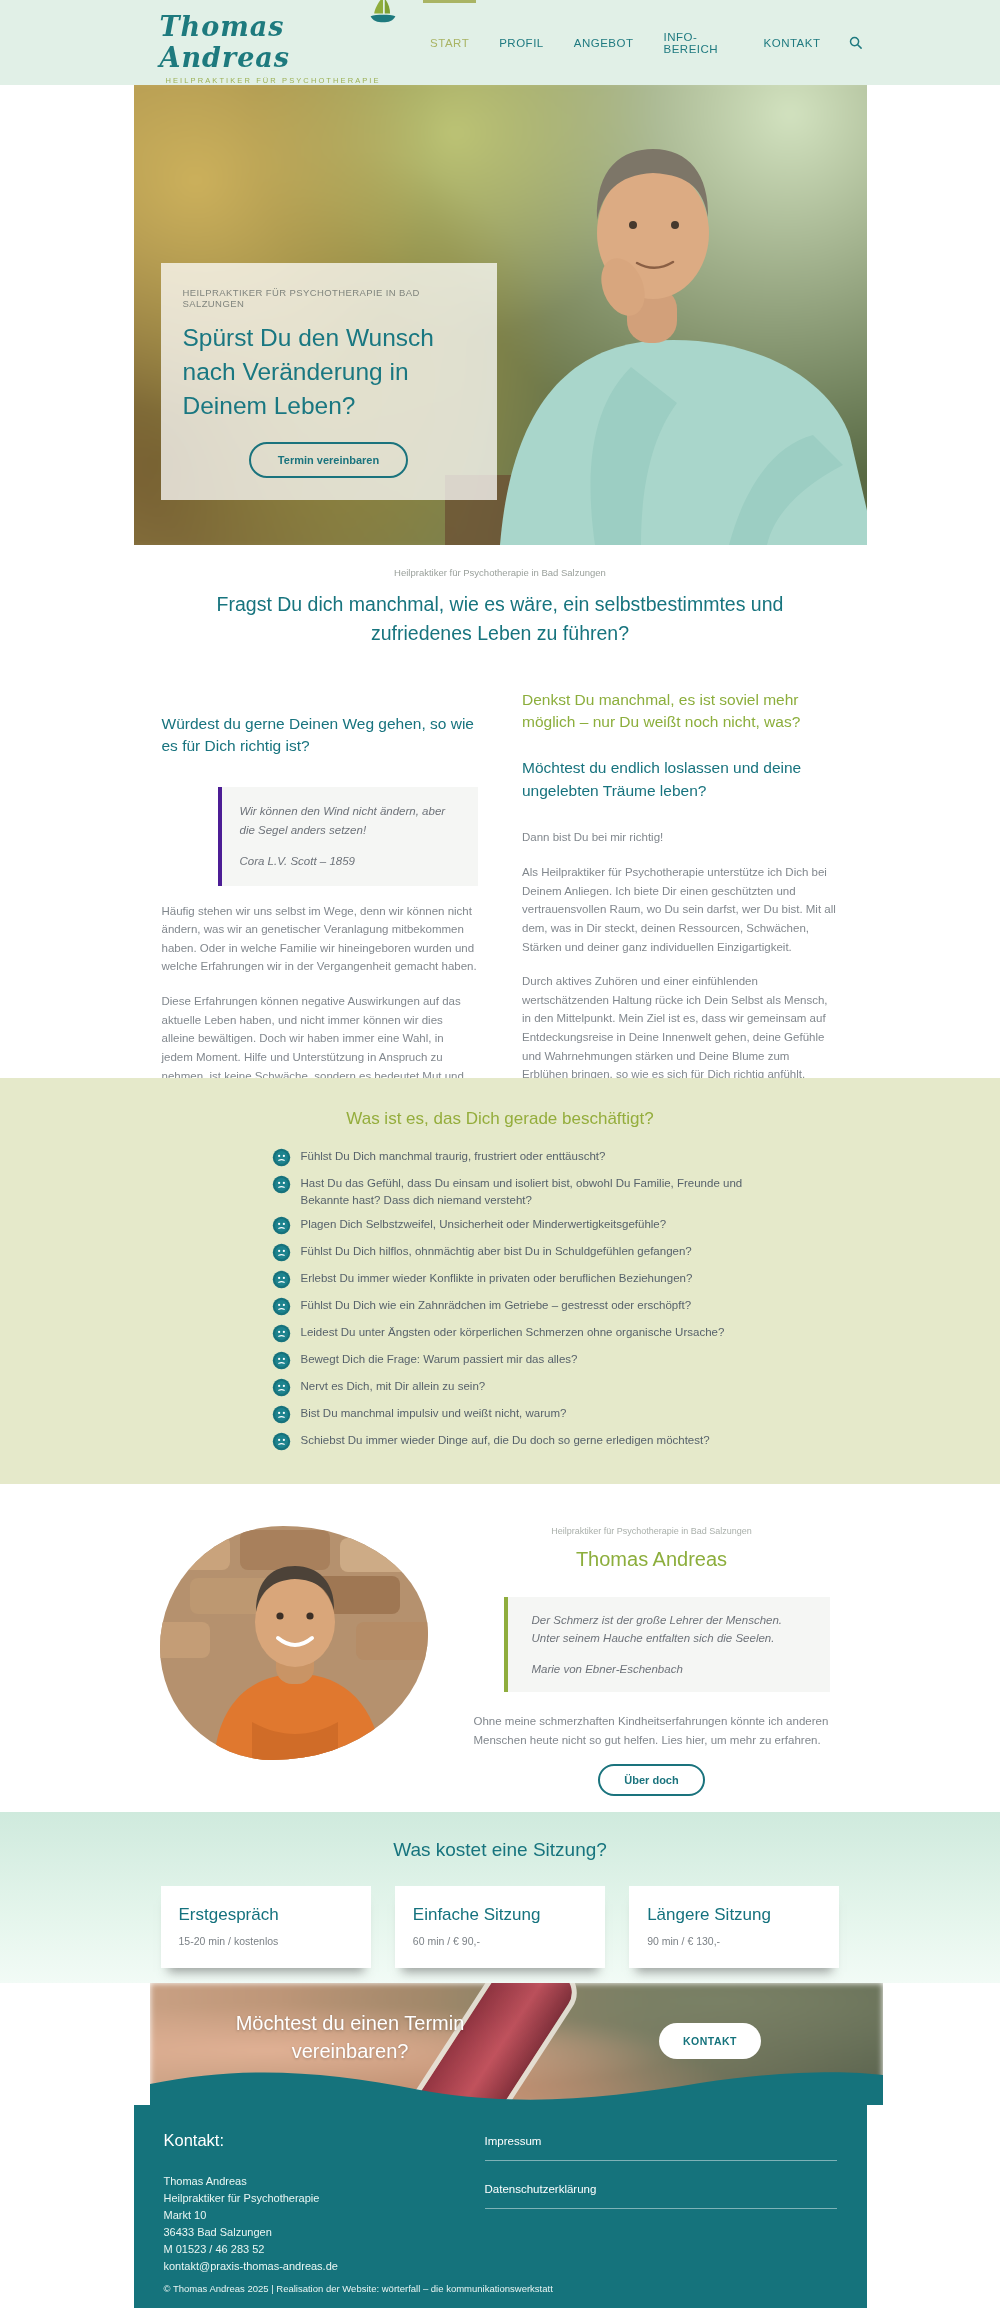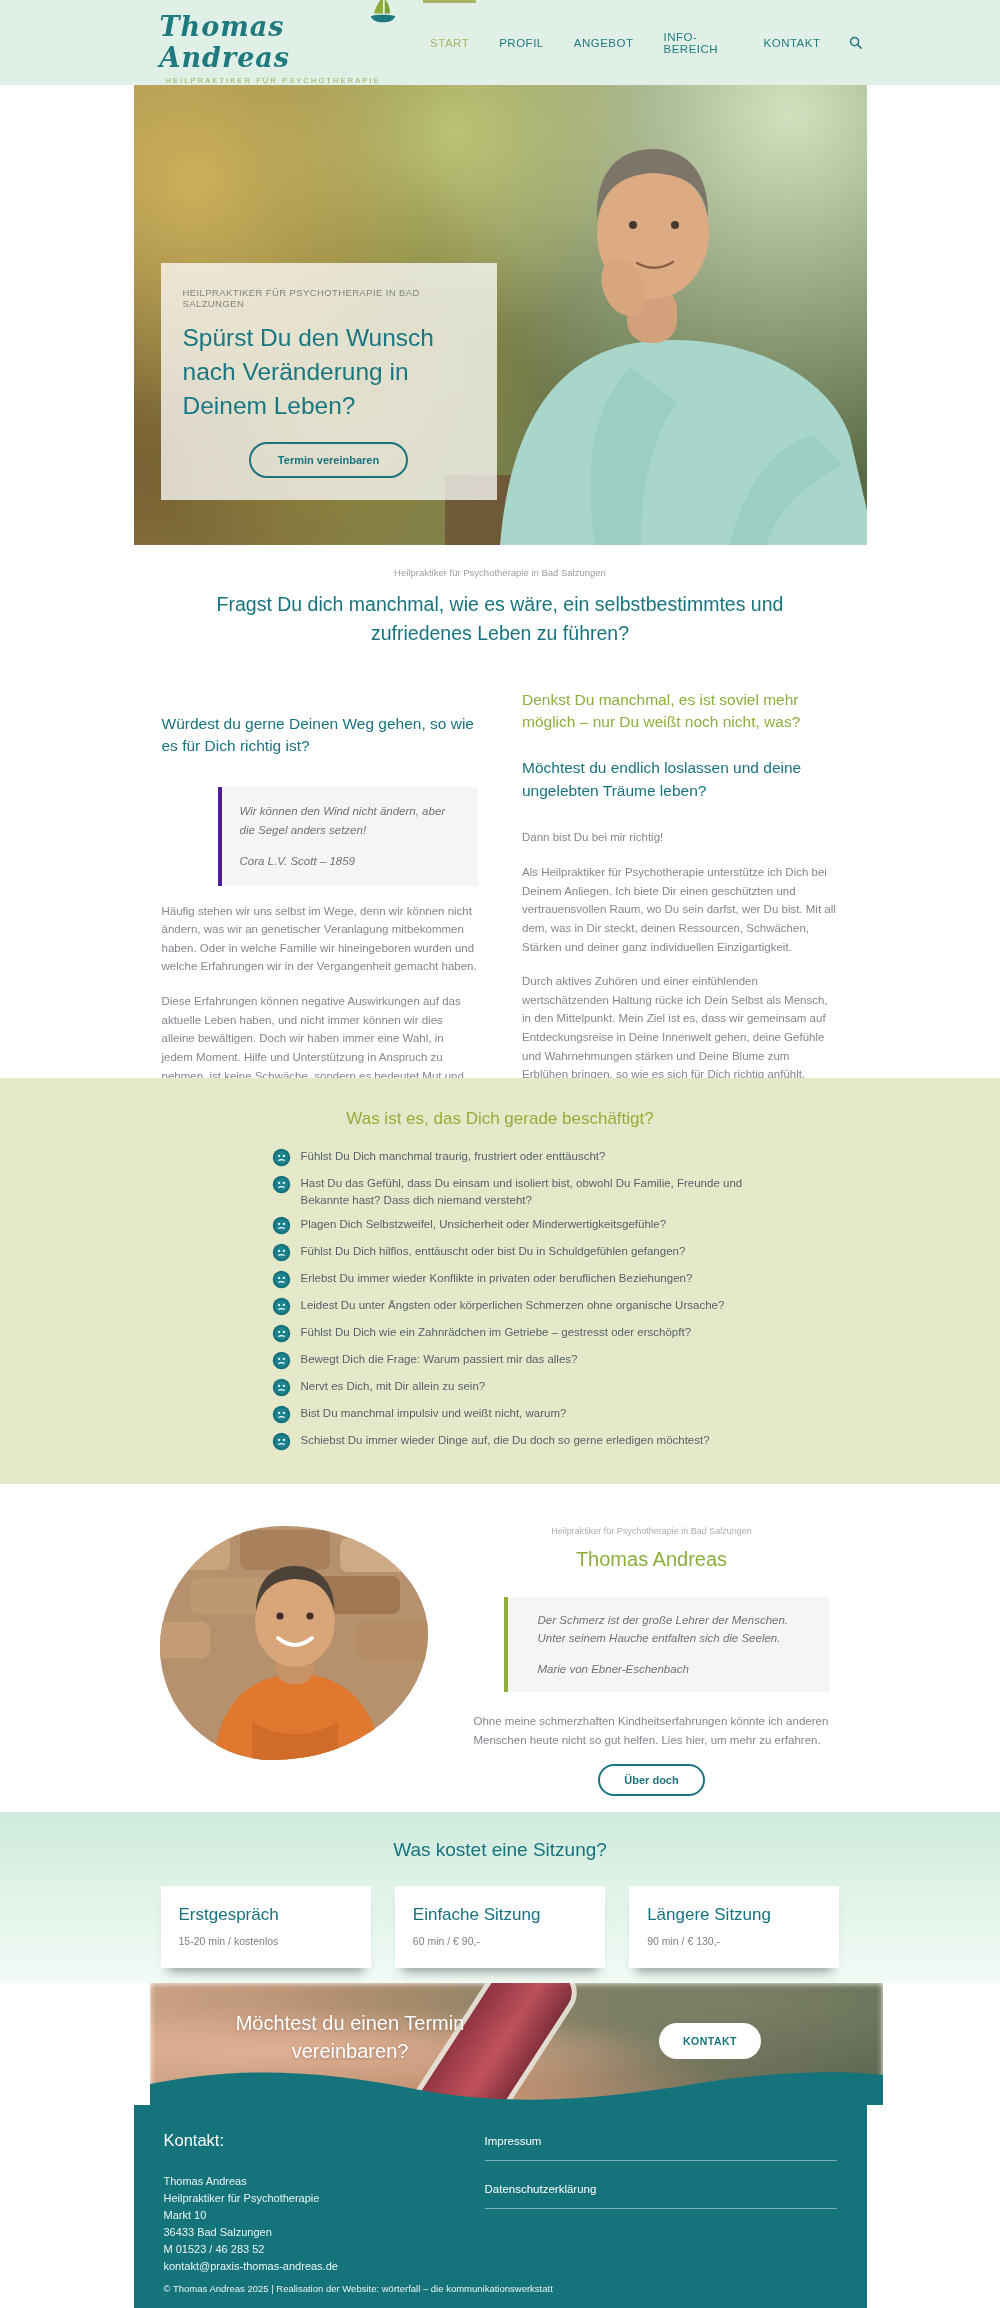--- a/index.html
+++ b/index.html
@@ -59,21 +59,21 @@
   .concerns-list li { display:flex; gap:10px; margin-bottom:8px; font-size:11.5px; color:#57626b; line-height:1.45; align-items:flex-start; }
   .face { width:19px; height:19px; flex-shrink:0; margin-top:0px; }
 
   
   .about { height:328px; overflow:hidden; }
   .about .container { display:flex; padding-top:42px; }
   .about-photo { margin-left:26px; width:268px; height:234px; border-radius:46% 54% 58% 42% / 52% 46% 54% 48%; overflow:hidden; position:relative; flex-shrink:0; }
   .about-right { margin-left:46px; width:356px; }
   .about-kicker { text-align:center; font-size:9px; color:#aab0ab; }
   .about-name { text-align:center; font-size:20px; color:#8cae3c; font-weight:500; margin-top:12px; }
-  blockquote.q2 { margin:26px 0 0 30px; background:#f5f6f4; border-left:4px solid #8fad3d; padding:14px 30px; font-style:italic; color:#6e737a; font-size:11.5px; line-height:1.6; }
+  blockquote.q2 { margin:26px 0 0 30px; background:#f5f6f4; border-left:4px solid #8fad3d; padding:14px 24px; font-style:italic; color:#6e737a; font-size:11.5px; line-height:1.6; }
   blockquote.q2 .q-author { margin-top:12px; }
   .about-text { margin-top:20px; }
   .about-btn-wrap { text-align:center; margin-top:15px; }
   .btn-outline.small { background:#ffffff; padding:8px 24px; border-radius:18px; }
 
   
   .pricing { height:171px; background:linear-gradient(180deg,#cfeadd 0%,#e6f6ed 65%,#f2fbf6 100%); overflow:hidden; }
   .pricing-title { padding-top:27px; text-align:center; font-size:19px; color:#17747e; font-weight:500; }
   .cards { display:flex; gap:24px; margin:25px 27px 0; }
   .card { flex:1; background:#ffffff; padding:19px 18px 21px; box-shadow:0 11px 10px -7px rgba(70,70,70,.5); }
@@ -222,51 +222,51 @@
           <span>Plagen Dich Selbstzweifel, Unsicherheit oder Minderwertigkeitsgefühle?</span>
         </li>
       <li>
           <svg class="face" viewBox="0 0 24 24">
             <circle cx="12" cy="12" r="11" fill="#16727c"></circle>
             <circle cx="12" cy="12" r="8.2" fill="#1d838e"></circle>
             <circle cx="9" cy="10" r="1.4" fill="#fff"></circle>
             <circle cx="15" cy="10" r="1.4" fill="#fff"></circle>
             <path d="M8.7 15.6 Q12 13.8 15.3 15.6" stroke="#fff" stroke-width="1.5" fill="none" stroke-linecap="round"></path>
           </svg>
-          <span>Fühlst Du Dich hilflos, enttäuscht oder bist Du in Schuldgefühlen gefangen?</span>
+          <span>Fühlst Du Dich hilflos, ohnmächtig aber bist Du in Schuldgefühlen gefangen?</span>
         </li>
       <li>
           <svg class="face" viewBox="0 0 24 24">
             <circle cx="12" cy="12" r="11" fill="#16727c"></circle>
             <circle cx="12" cy="12" r="8.2" fill="#1d838e"></circle>
             <circle cx="9" cy="10" r="1.4" fill="#fff"></circle>
             <circle cx="15" cy="10" r="1.4" fill="#fff"></circle>
             <path d="M8.7 15.6 Q12 13.8 15.3 15.6" stroke="#fff" stroke-width="1.5" fill="none" stroke-linecap="round"></path>
           </svg>
           <span>Erlebst Du immer wieder Konflikte in privaten oder beruflichen Beziehungen?</span>
         </li>
       <li>
           <svg class="face" viewBox="0 0 24 24">
             <circle cx="12" cy="12" r="11" fill="#16727c"></circle>
             <circle cx="12" cy="12" r="8.2" fill="#1d838e"></circle>
             <circle cx="9" cy="10" r="1.4" fill="#fff"></circle>
             <circle cx="15" cy="10" r="1.4" fill="#fff"></circle>
             <path d="M8.7 15.6 Q12 13.8 15.3 15.6" stroke="#fff" stroke-width="1.5" fill="none" stroke-linecap="round"></path>
           </svg>
+          <span>Fühlst Du Dich wie ein Zahnrädchen im Getriebe – gestresst oder erschöpft?</span>
+        </li>
+      <li>
+          <svg class="face" viewBox="0 0 24 24">
+            <circle cx="12" cy="12" r="11" fill="#16727c"></circle>
+            <circle cx="12" cy="12" r="8.2" fill="#1d838e"></circle>
+            <circle cx="9" cy="10" r="1.4" fill="#fff"></circle>
+            <circle cx="15" cy="10" r="1.4" fill="#fff"></circle>
+            <path d="M8.7 15.6 Q12 13.8 15.3 15.6" stroke="#fff" stroke-width="1.5" fill="none" stroke-linecap="round"></path>
+          </svg>
           <span>Leidest Du unter Ängsten oder körperlichen Schmerzen ohne organische Ursache?</span>
-        </li>
-      <li>
-          <svg class="face" viewBox="0 0 24 24">
-            <circle cx="12" cy="12" r="11" fill="#16727c"></circle>
-            <circle cx="12" cy="12" r="8.2" fill="#1d838e"></circle>
-            <circle cx="9" cy="10" r="1.4" fill="#fff"></circle>
-            <circle cx="15" cy="10" r="1.4" fill="#fff"></circle>
-            <path d="M8.7 15.6 Q12 13.8 15.3 15.6" stroke="#fff" stroke-width="1.5" fill="none" stroke-linecap="round"></path>
-          </svg>
-          <span>Fühlst Du Dich wie ein Zahnrädchen im Getriebe – gestresst oder erschöpft?</span>
         </li>
       <li>
           <svg class="face" viewBox="0 0 24 24">
             <circle cx="12" cy="12" r="11" fill="#16727c"></circle>
             <circle cx="12" cy="12" r="8.2" fill="#1d838e"></circle>
             <circle cx="9" cy="10" r="1.4" fill="#fff"></circle>
             <circle cx="15" cy="10" r="1.4" fill="#fff"></circle>
             <path d="M8.7 15.6 Q12 13.8 15.3 15.6" stroke="#fff" stroke-width="1.5" fill="none" stroke-linecap="round"></path>
           </svg>
           <span>Bewegt Dich die Frage: Warum passiert mir das alles?</span>

